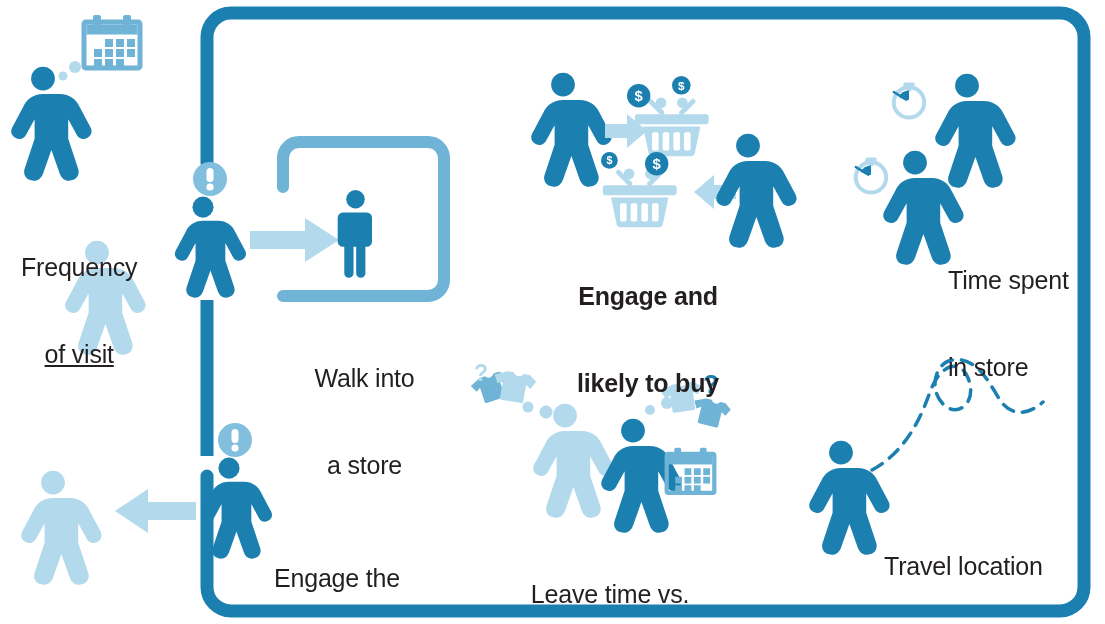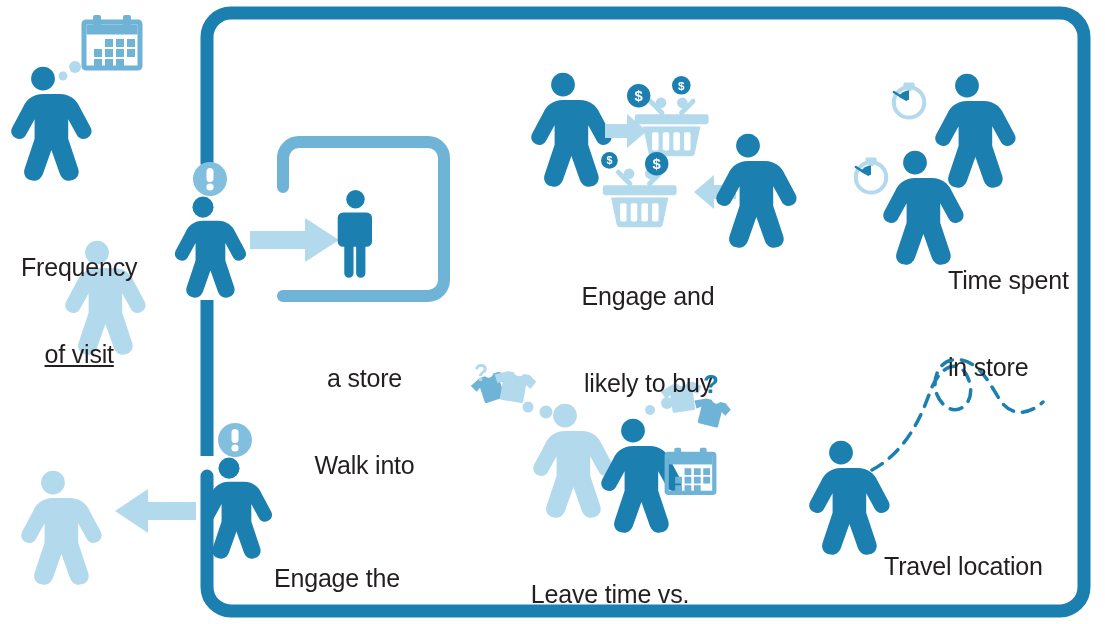--- a/index.html
+++ b/index.html
@@ -304,25 +304,25 @@
     </g>
   </svg>
 
   <div class="cap lft" style="left:2px; top:195px;margin-left:19px;">
     <div>Frequency</div>
     <div style="text-align:center;text-decoration:underline;">of visit</div>
   </div>
 
 
   <div class="cap ctr" style="left:292px; top:306px; width:145px;">
+    <div>Walk into</div>
     <div>a store</div>
-    <div>Walk into</div>
-  </div>
-
-  <div class="cap ctr" style="left:558px; top:224px; width:180px;">
+  </div>
+
+  <div class="cap ctr" style="left:558px; top:224px; width:180px;font-weight:bold;">
     <div>Engage and</div>
     <div>likely to buy</div>
   </div>
 
   <div class="cap lft" style="left:948px; top:208px;">
     <div>Time spent</div>
     <div>in store</div>
   </div>
 
   <div class="cap ctr" style="left:500px; top:522px; width:220px;">

